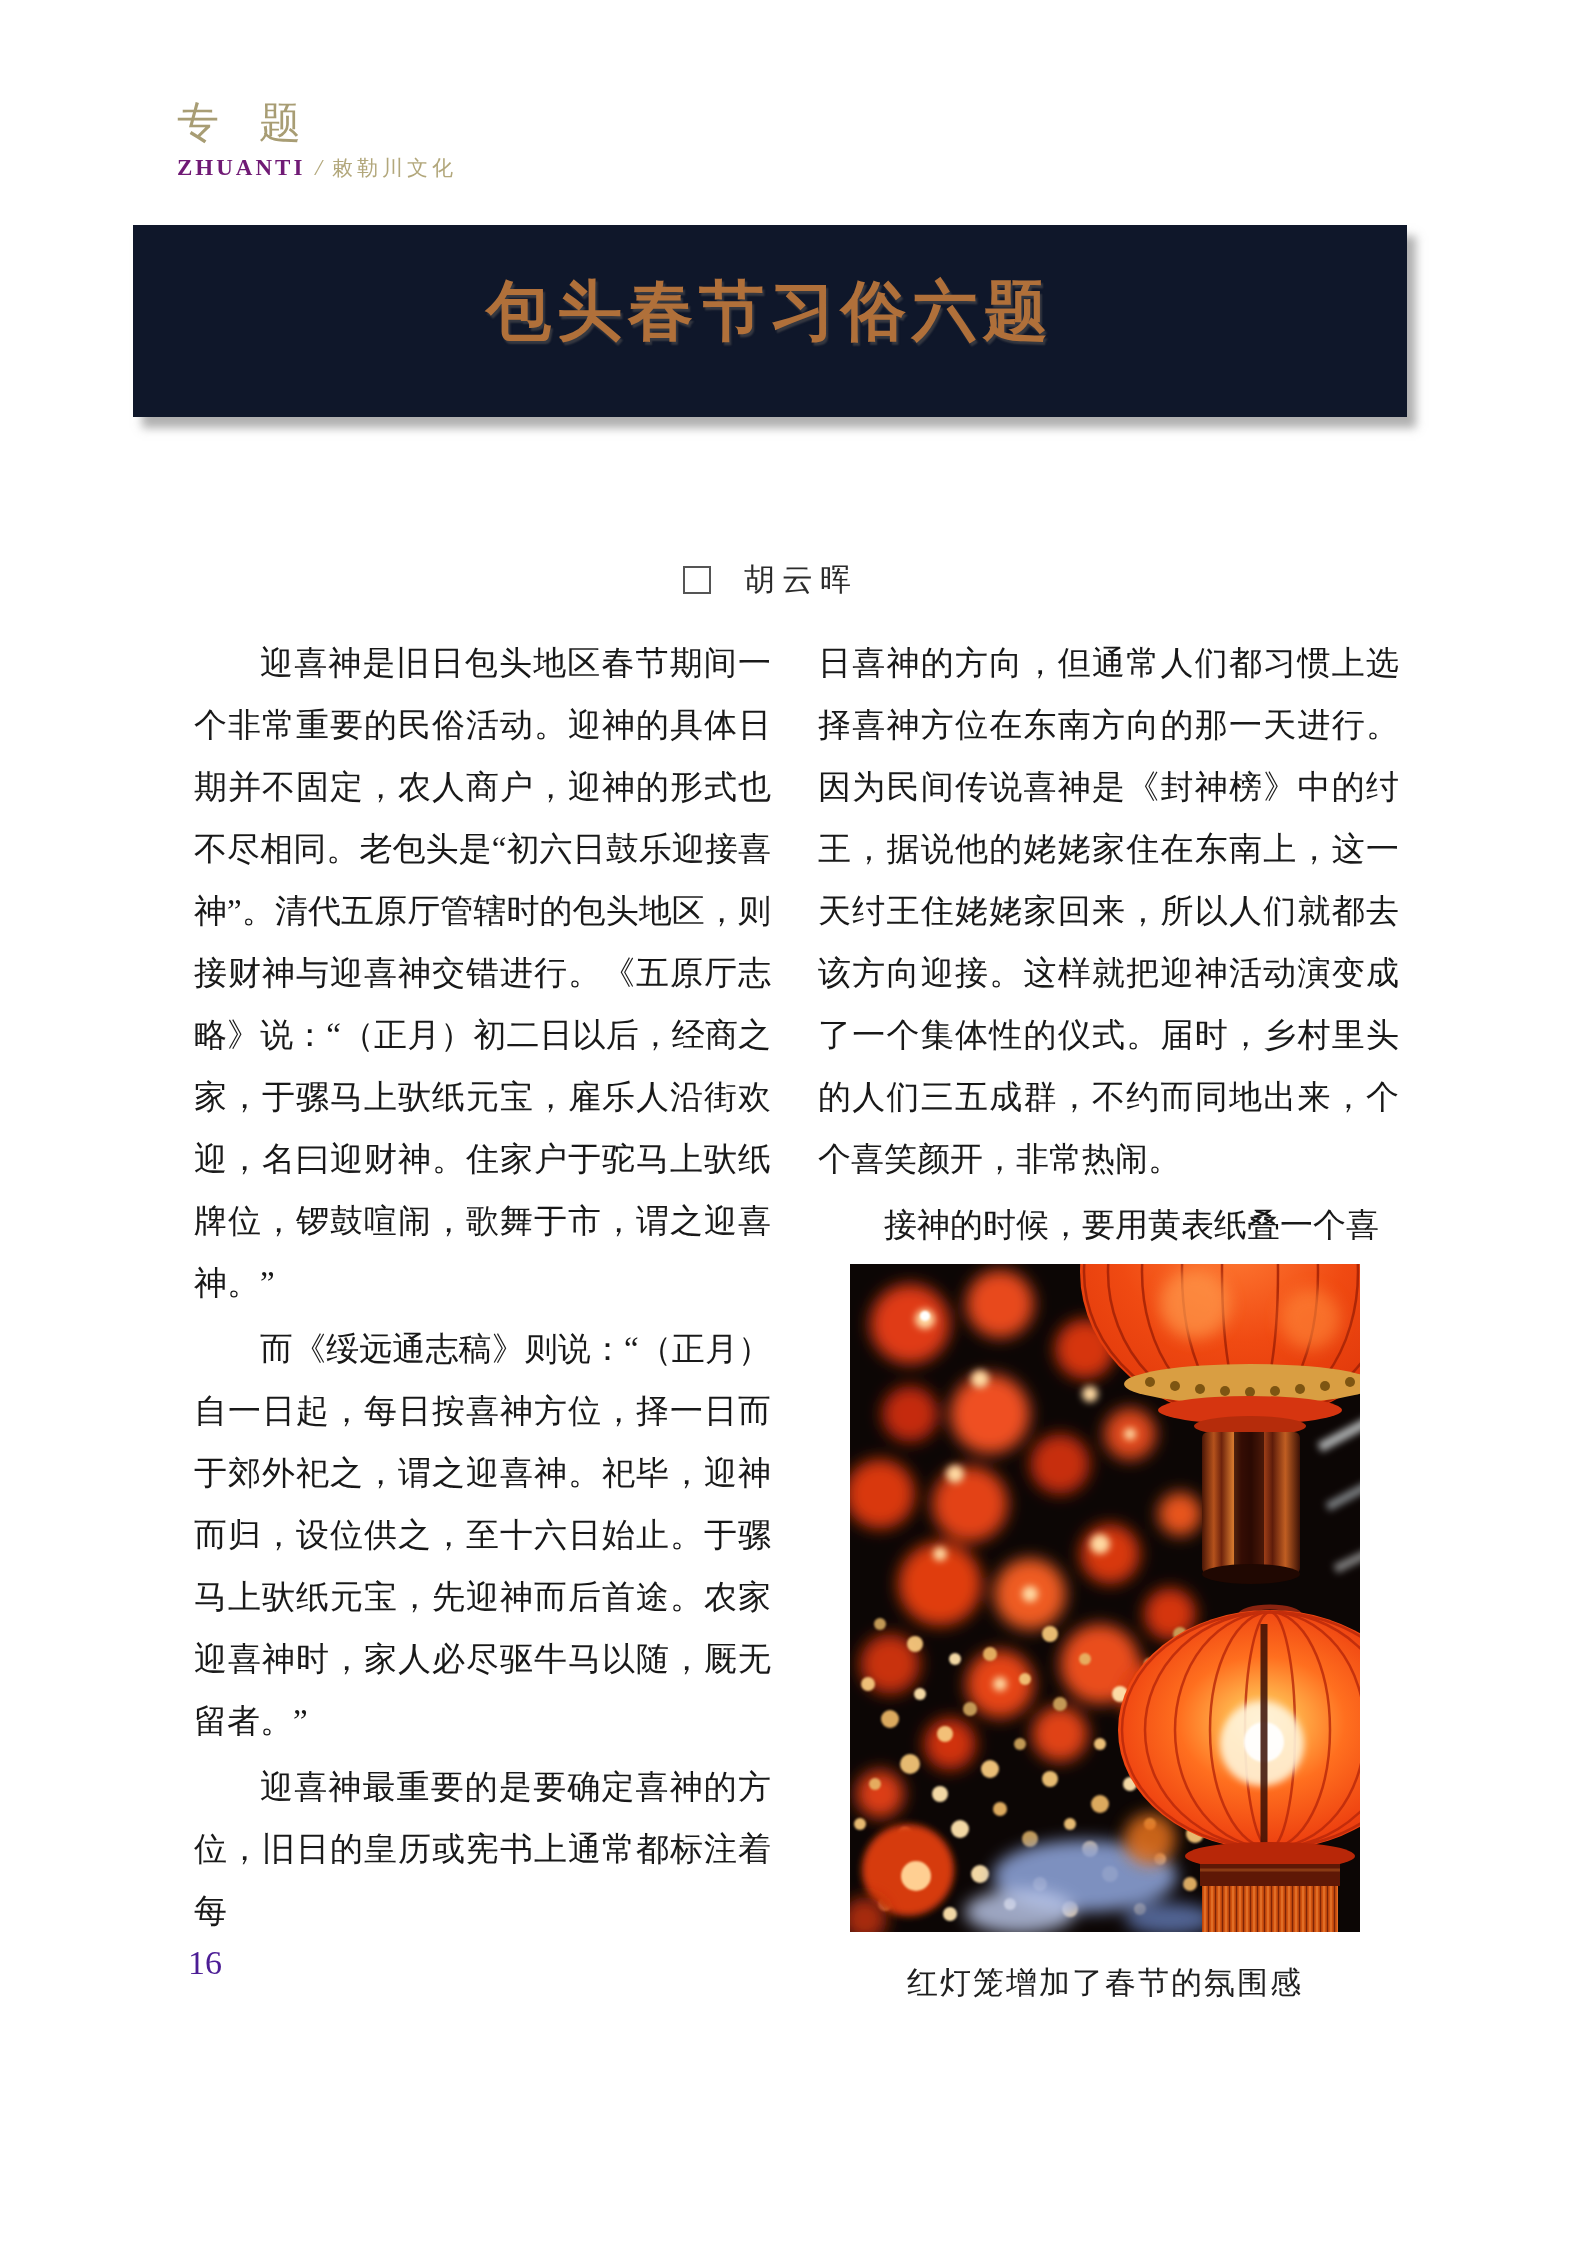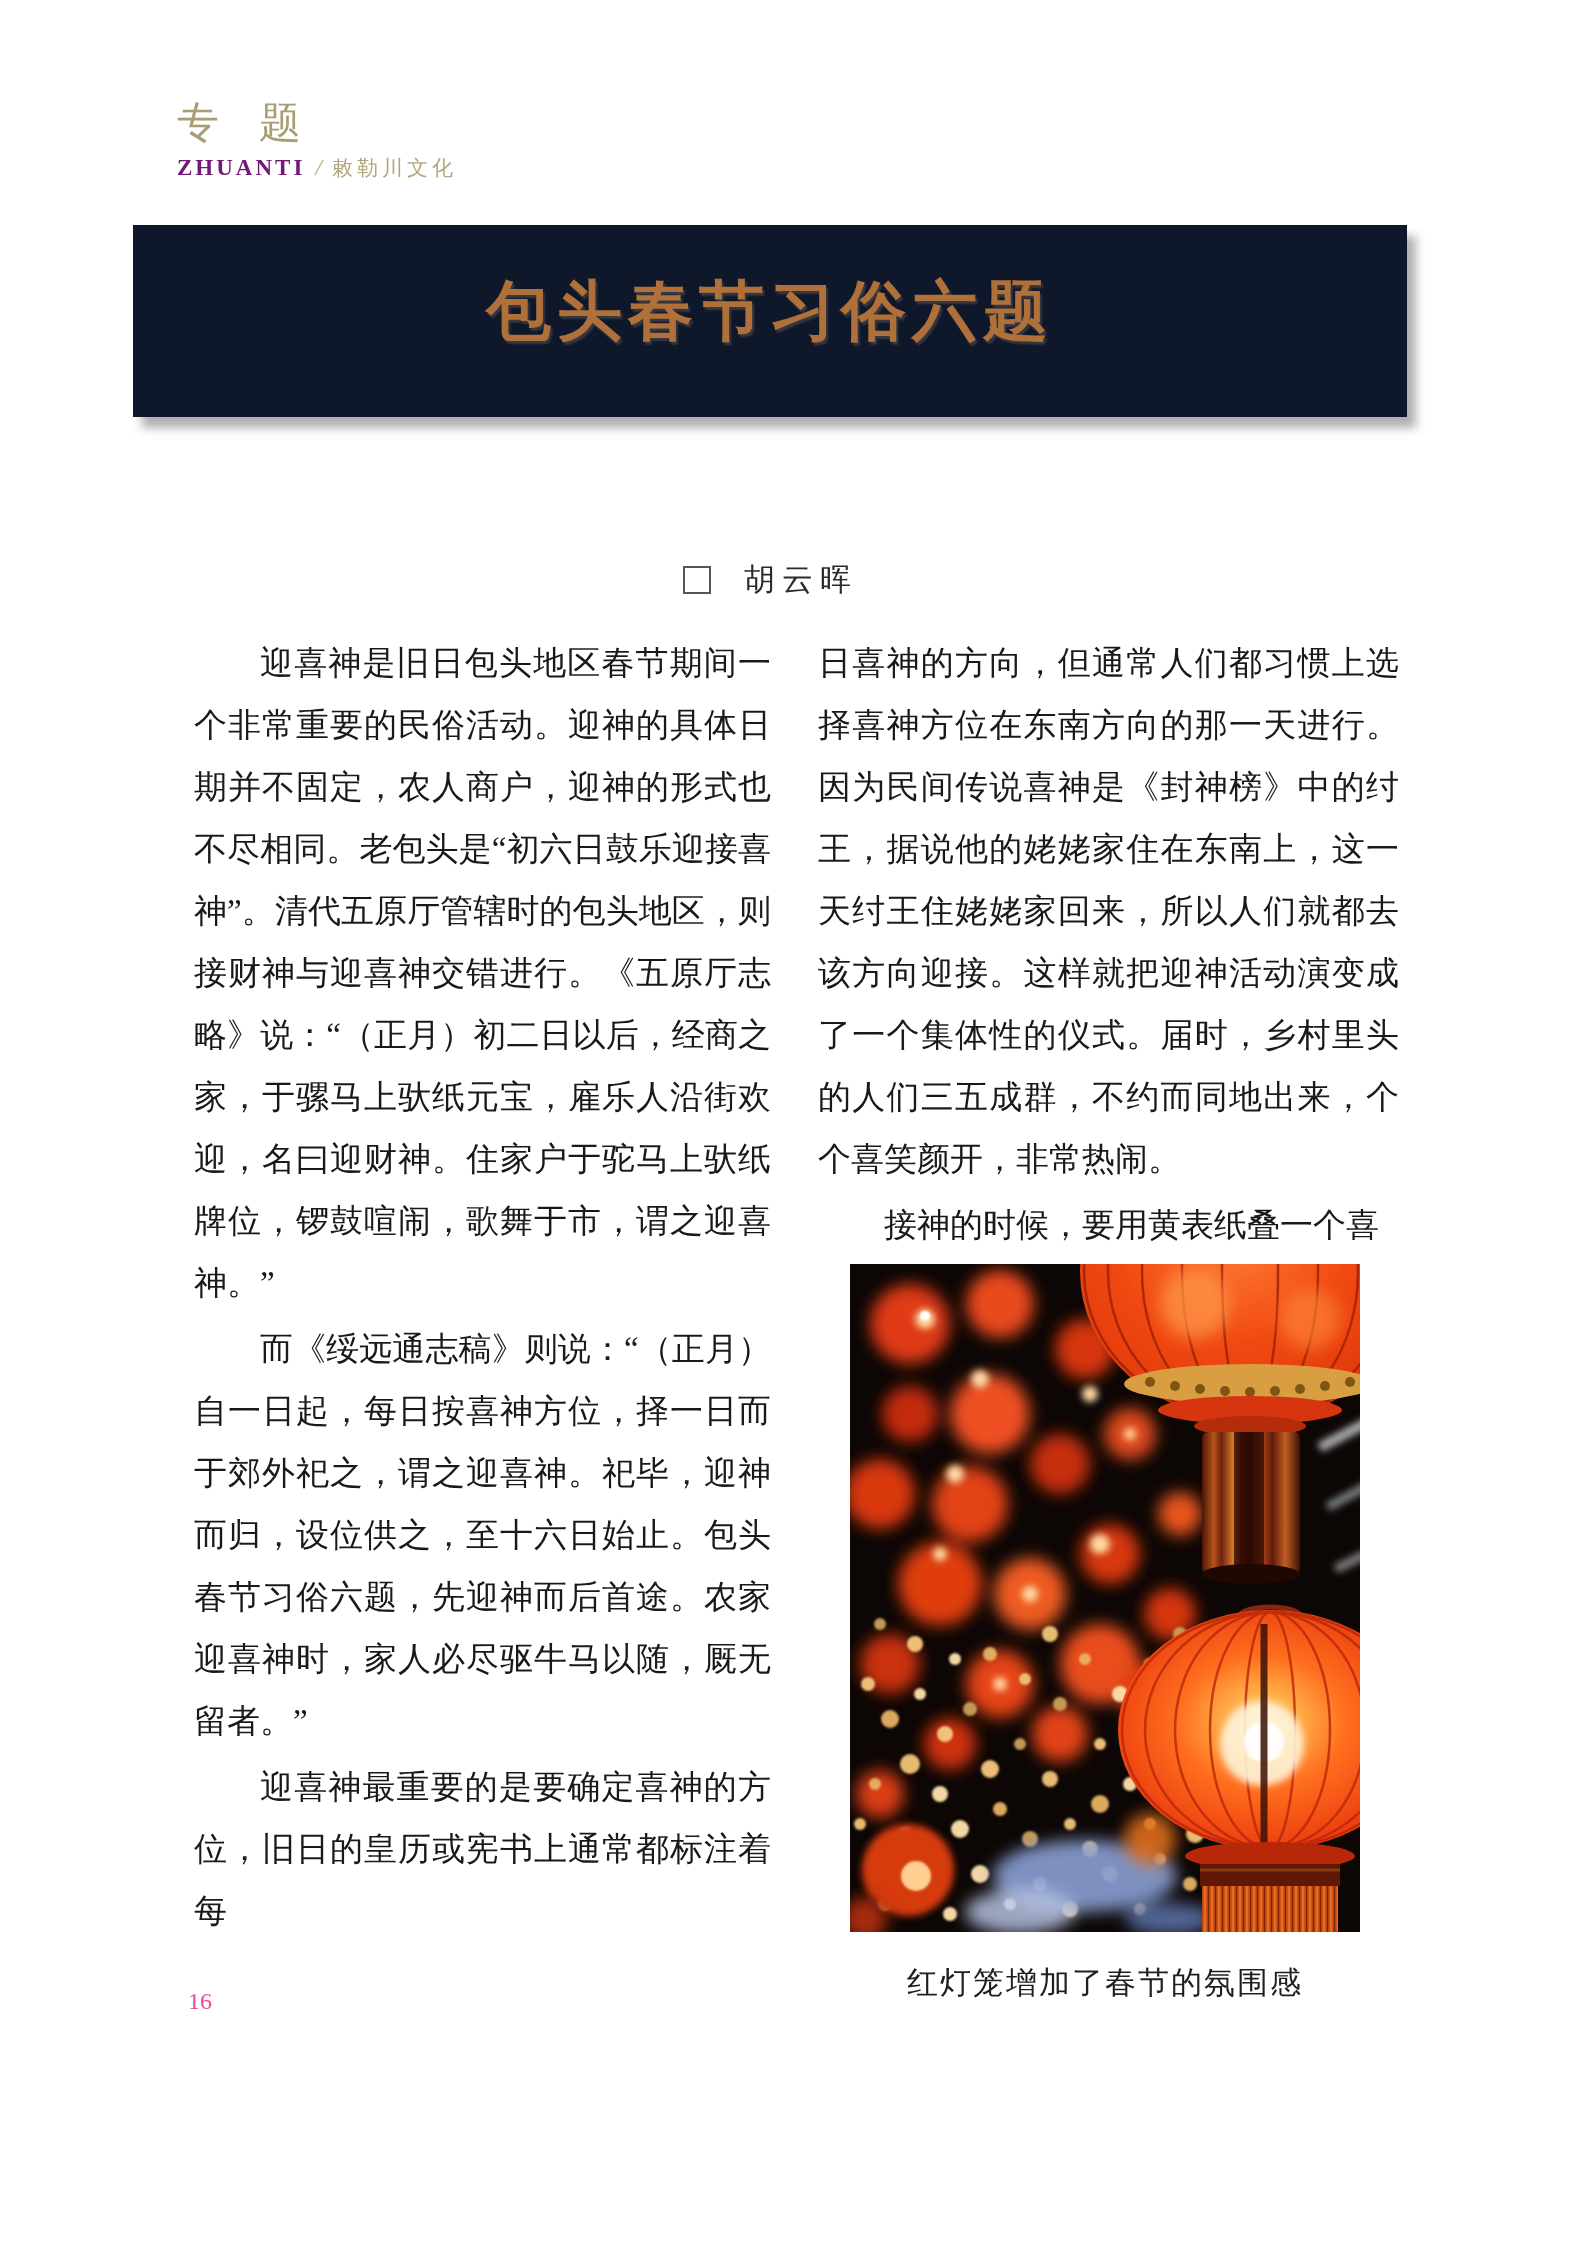--- a/index.html
+++ b/index.html
@@ -43,21 +43,21 @@
     font-size:38px;color:#1f1f1f;text-align:center;line-height:62px;
     margin:0 0 56px 0;
   }
   .col p{margin:4px;}
   .indent{text-indent:2em;}
   
   .photo-frame{width:510px;height:668px;margin:8px 0 0 36px;overflow:hidden;background:#0c0605;}
   .photo-frame svg{display:block;}
   .caption{width:510px;margin:20px 0 0 36px;text-align:center;font-size:31px;color:#1f1f1f;letter-spacing:2px;}
   
-  .pagenum{position:absolute;left:188px;top:1988px;font-size:24px;color:#ec4899;}
+  .pagenum{position:absolute;left:188px;top:1944px;font-size:34px;color:#4c1d95;}
 </style>
 </head>
 <body>
 
 <div class="hdr">
   <div class="hdr-cn">专题</div>
   <div class="hdr-sub">
     <span class="hdr-pinyin">ZHUANTI</span><span class="hdr-sep">/</span><span class="hdr-cat">敕勒川文化</span>
   </div>
 </div>
@@ -66,21 +66,21 @@
   <div class="banner-title">包头春节习俗六题</div>
 </div>
 
 <div class="byline">
   <span class="byline-box"></span>
   <span class="byline-name">胡云晖</span>
 </div>
 
 <div class="col col-left">
   <p class="indent">迎喜神是旧日包头地区春节期间一个非常重要的民俗活动。迎神的具体日期并不固定，农人商户，迎神的形式也不尽相同。老包头是“初六日鼓乐迎接喜神”。清代五原厅管辖时的包头地区，则接财神与迎喜神交错进行。《五原厅志略》说：“（正月）初二日以后，经商之家，于骡马上驮纸元宝，雇乐人沿街欢迎，名曰迎财神。住家户于驼马上驮纸牌位，锣鼓喧闹，歌舞于市，谓之迎喜神。”</p>
-  <p class="indent">而《绥远通志稿》则说：“（正月）自一日起，每日按喜神方位，择一日而于郊外祀之，谓之迎喜神。祀毕，迎神而归，设位供之，至十六日始止。包头春节习俗六题，先迎神而后首途。农家迎喜神时，家人必尽驱牛马以随，厩无留者。”</p>
+  <p class="indent">而《绥远通志稿》则说：“（正月）自一日起，每日按喜神方位，择一日而于郊外祀之，谓之迎喜神。祀毕，迎神而归，设位供之，至十六日始止。于骡马上驮纸元宝，先迎神而后首途。农家迎喜神时，家人必尽驱牛马以随，厩无留者。”</p>
   <p class="indent">迎喜神最重要的是要确定喜神的方位，旧日的皇历或宪书上通常都标注着每</p>
 </div>
 
 <div class="col col-right">
   <p>日喜神的方向，但通常人们都习惯上选择喜神方位在东南方向的那一天进行。因为民间传说喜神是《封神榜》中的纣王，据说他的姥姥家住在东南上，这一天纣王住姥姥家回来，所以人们就都去该方向迎接。这样就把迎神活动演变成了一个集体性的仪式。届时，乡村里头的人们三五成群，不约而同地出来，个个喜笑颜开，非常热闹。</p>
   <p class="indent">接神的时候，要用黄表纸叠一个喜</p>
 
   <div class="photo-frame">
     <svg width="510" height="668" viewBox="0 0 510 668" xmlns="http://www.w3.org/2000/svg">
       <defs>

